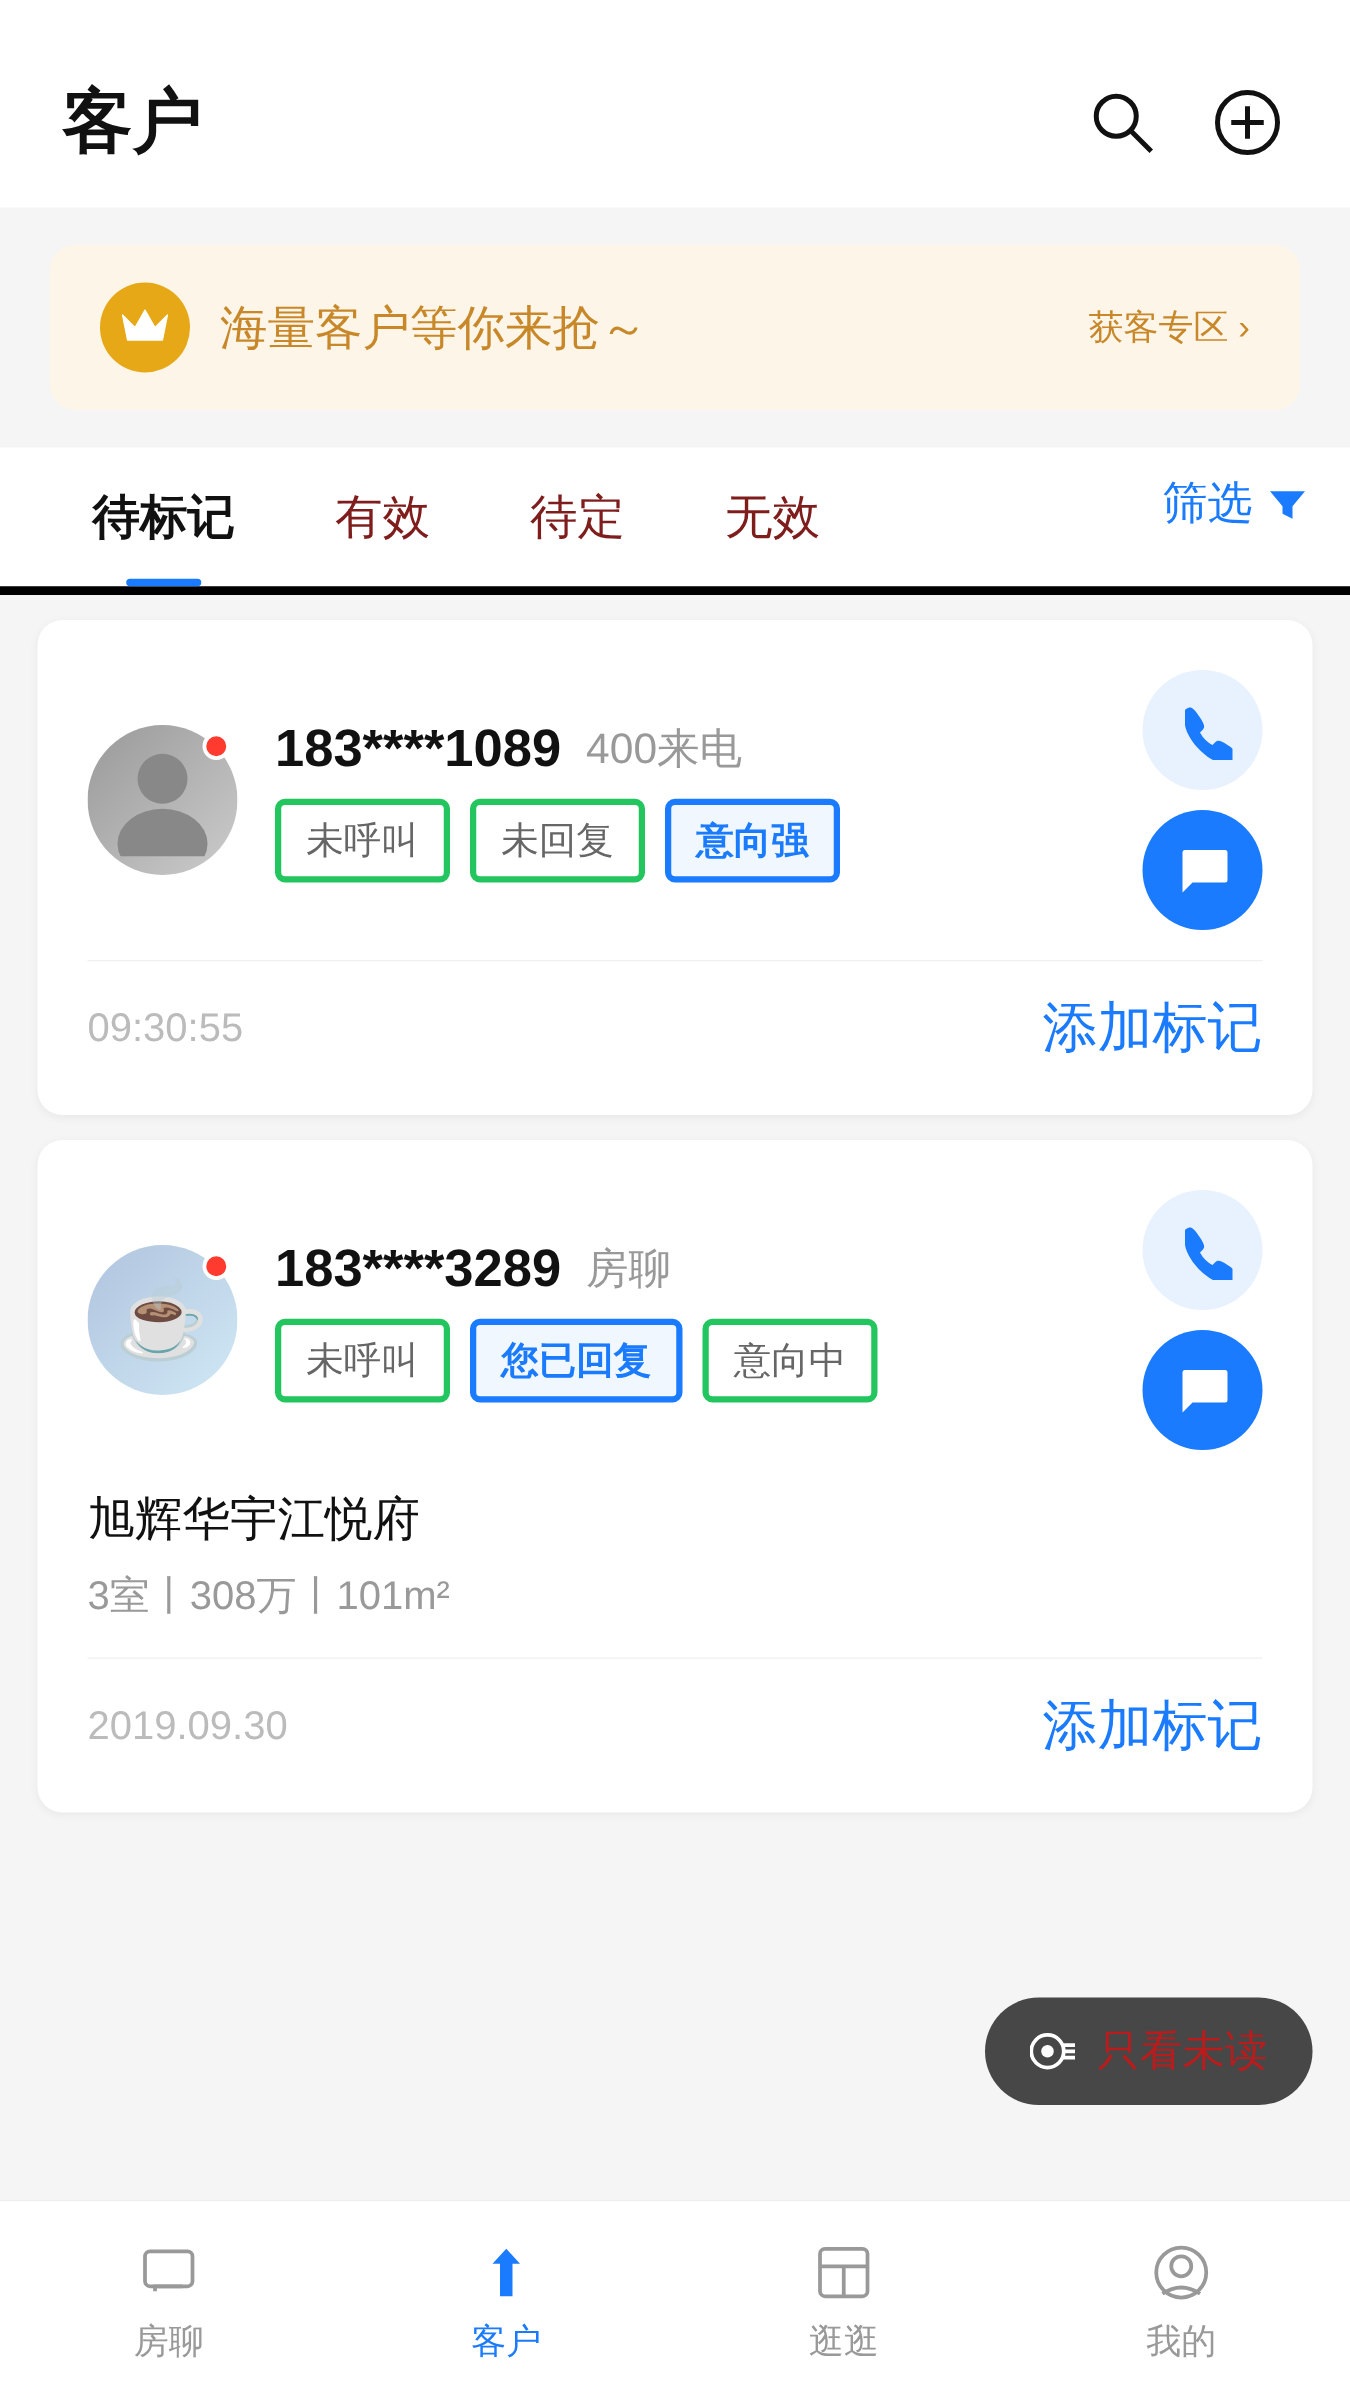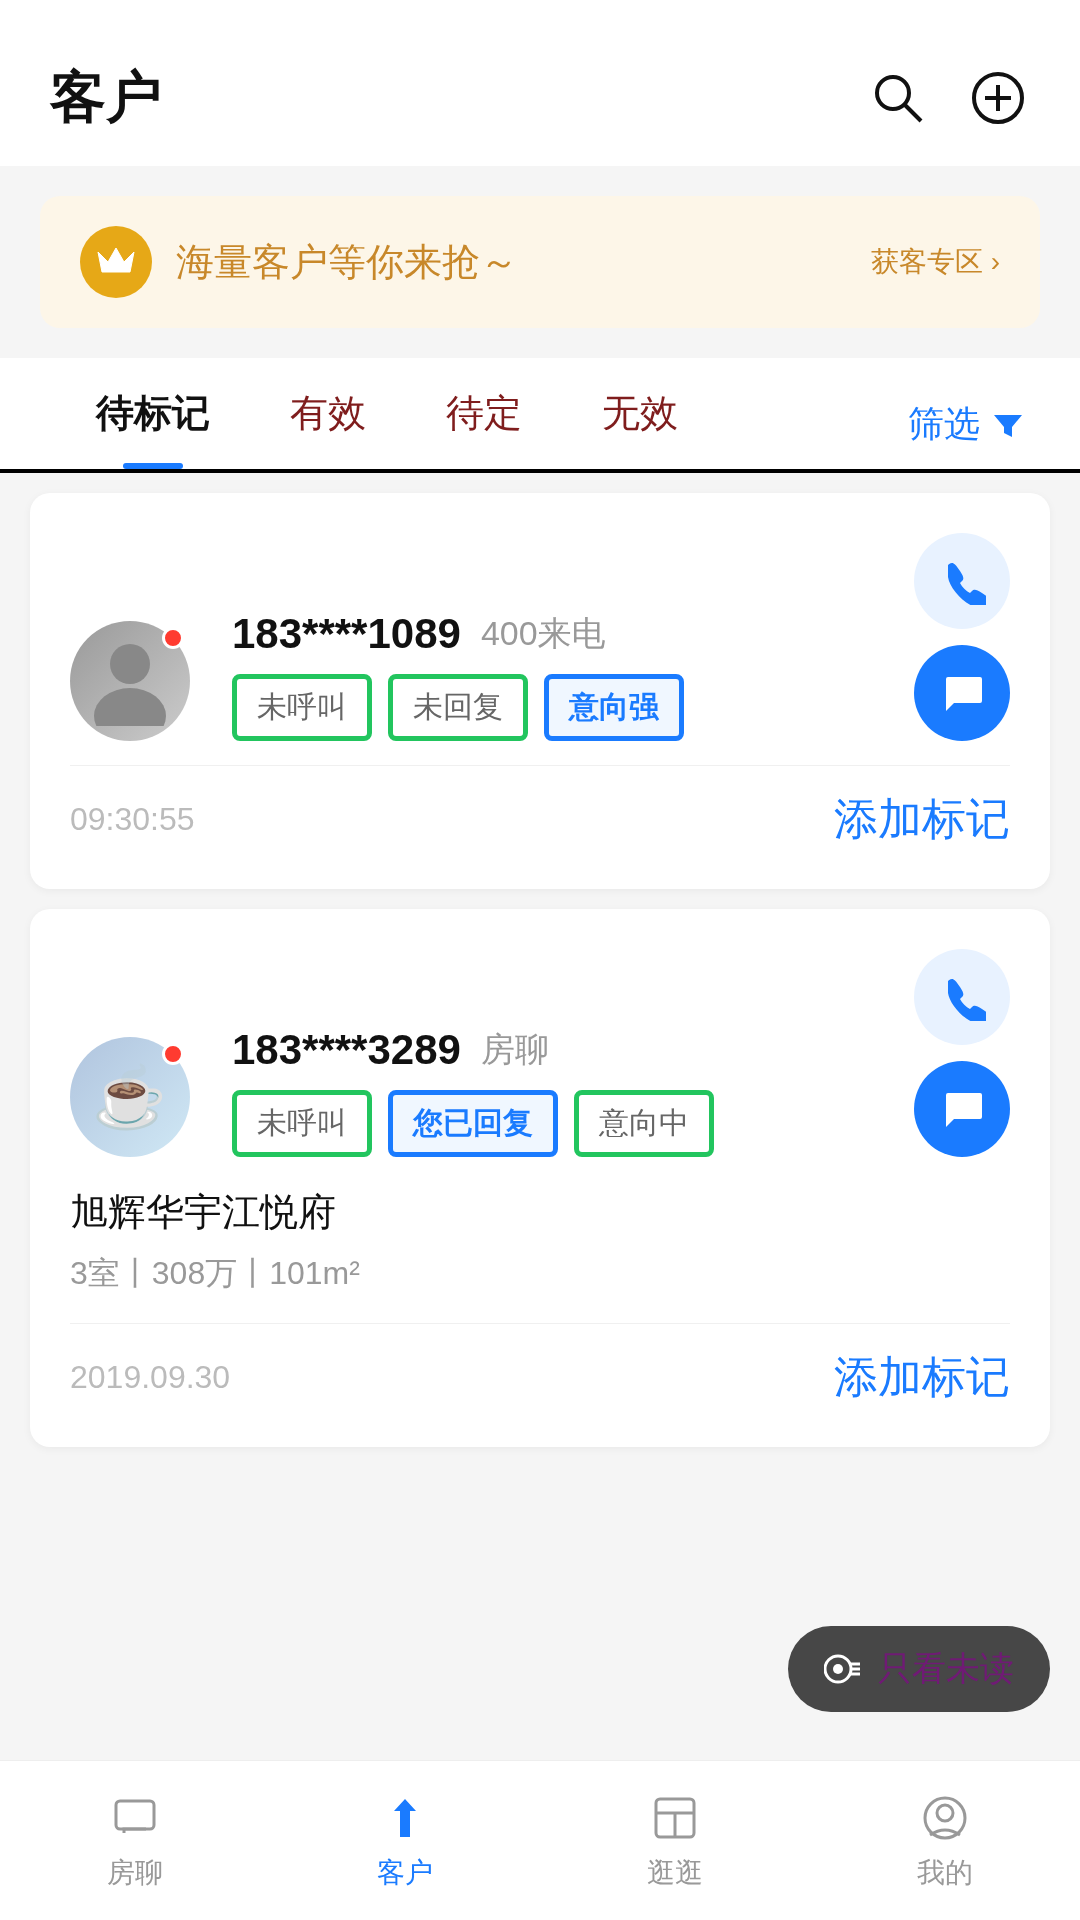--- a/index.html
+++ b/index.html
@@ -77,23 +77,23 @@
       color: #c8882a;
       display: flex;
       align-items: center;
       gap: 6px;
     }
 
     
     .tabs {
       background: #fff;
       display: flex;
-      align-items: flex-end;
-      padding: 0 56px;
-      border-bottom: 4px solid #000000;
+      align-items: flex-start;
+      padding: 0 34px;
+      border-bottom: 7px solid #000000;
     }
     .tab-item {
       padding: 30px 40px;
       font-size: 38px;
       color: #7f1d1d;
       position: relative;
       cursor: pointer;
     }
     .tab-item.active {
       color: #111;
@@ -129,22 +129,22 @@
       gap: 20px;
     }
     .customer-card {
       background: #fff;
       border-radius: 20px;
       padding: 40px;
       box-shadow: 0 2px 8px rgba(0,0,0,0.05);
     }
     .card-top {
       display: flex;
-      align-items: flex-end;
-      gap: 42px;
+      align-items: center;
+      gap: 30px;
     }
     .avatar-wrap {
       position: relative;
       flex-shrink: 0;
     }
     .avatar {
       width: 120px;
       height: 120px;
       border-radius: 50%;
       background: #ccc;
@@ -249,29 +249,29 @@
     }
     .add-tag-btn {
       font-size: 44px;
       color: #1a7bff;
       cursor: pointer;
     }
 
     
     .unread-float {
       position: absolute;
-      bottom: 208px;
+      bottom: 236px;
       right: 30px;
       background: rgba(40,40,40,0.85);
       border-radius: 60px;
       padding: 20px 36px;
       display: flex;
       align-items: center;
       gap: 16px;
-      color: #701a75;
+      color: #b91c1c;
       font-size: 34px;
       cursor: pointer;
       z-index: 100;
     }
 
     
     .bottom-nav {
       position: fixed;
       bottom: 0;
       left: 0;

